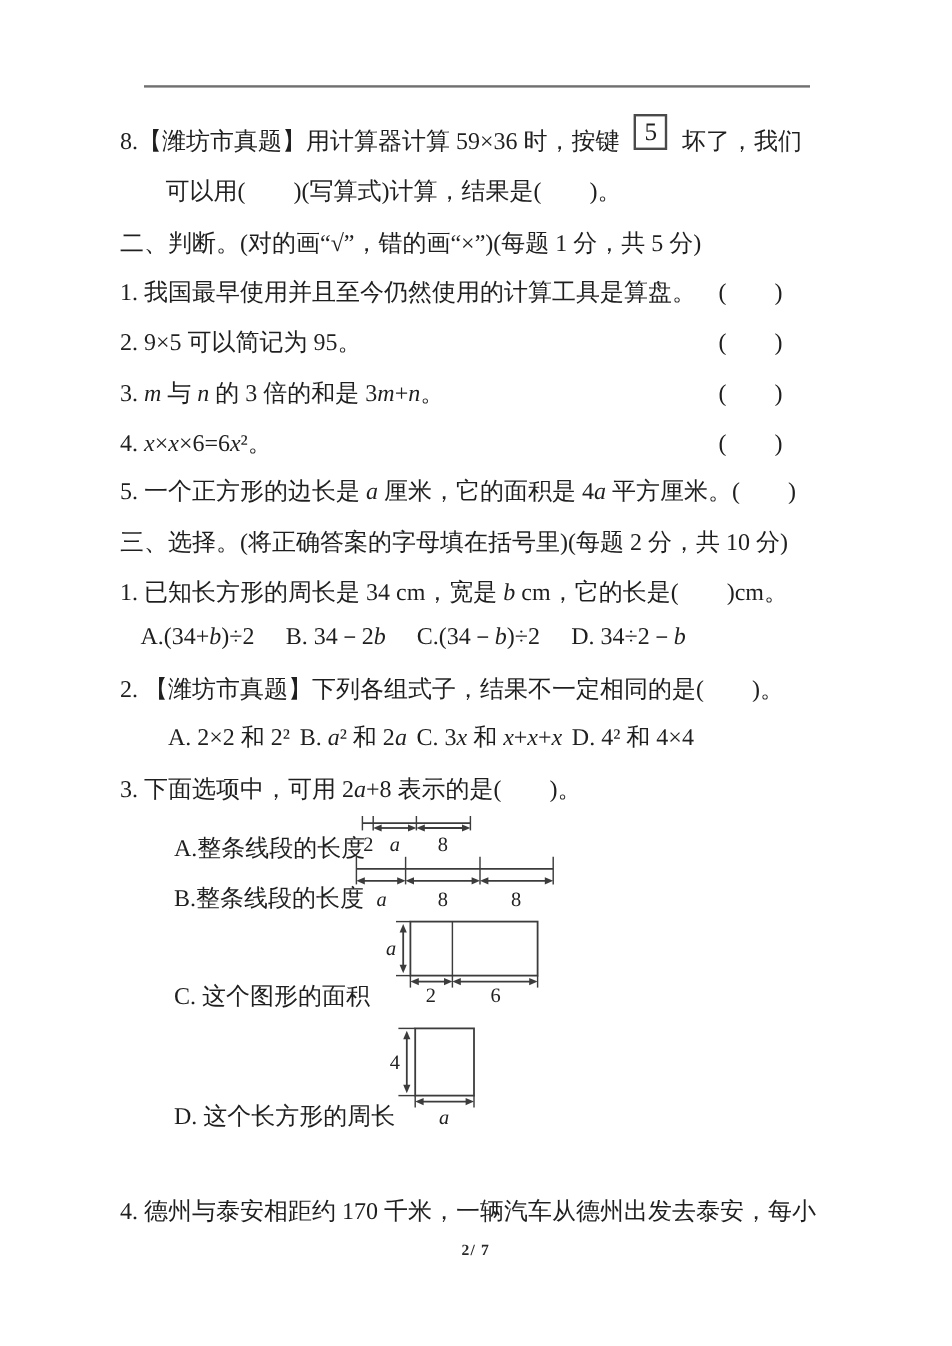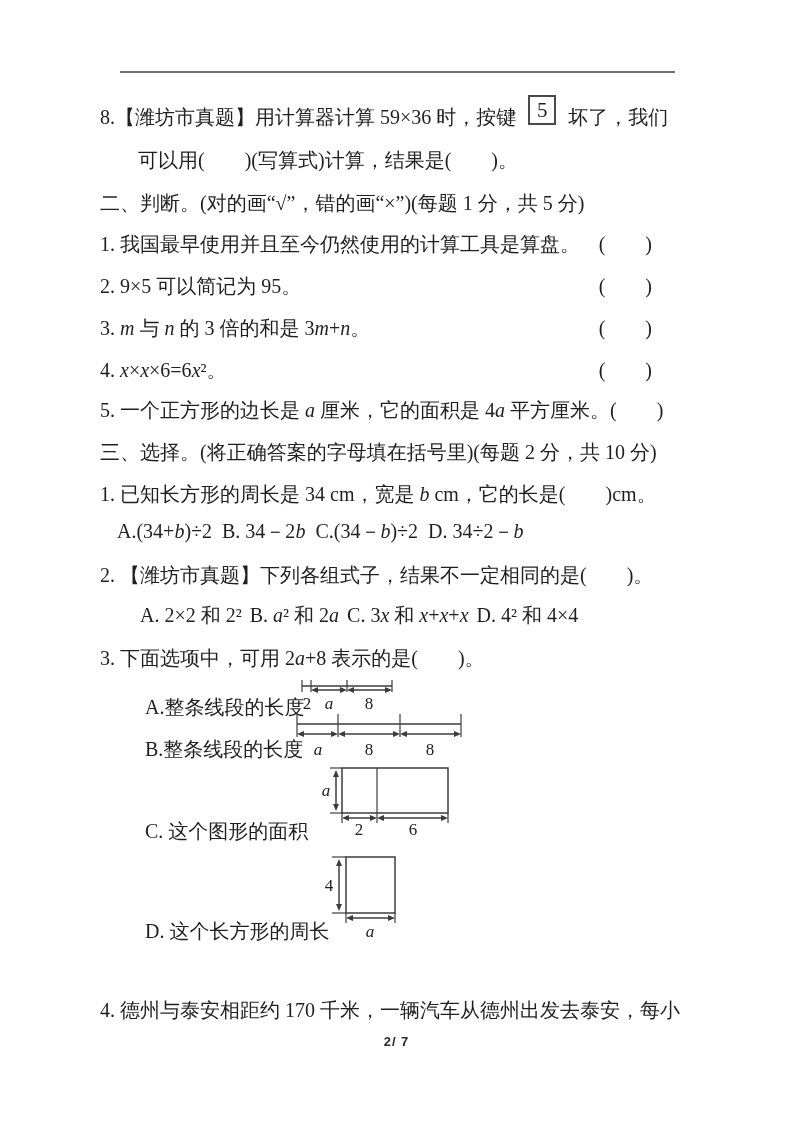--- a/index.html
+++ b/index.html
@@ -18,32 +18,32 @@
   .rule{position:absolute;left:120px;top:71px;width:555px;height:2px;background:#707070;}
   .v{font-style:italic;font-family:"Liberation Serif","DejaVu Serif",serif;}
   .keybox{
     display:inline-block;border:2px solid #4a4a4a;min-width:14px;
     padding:0 5px;margin:0 12px;text-align:center;
     font-size:21px;line-height:26px;
     position:relative;top:-7px;background:#fff;
   }
   .jrow{position:absolute;left:100px;width:552px;display:flex;justify-content:space-between;line-height:26px;white-space:nowrap;}
   .opts{position:absolute;display:flex;line-height:26px;white-space:nowrap;}
-  .opts.q1{left:117px;gap:10px;}
+  .opts.q1{left:117px;gap:26px;}
   .opts.q2{left:140px;gap:8px;}
   .optlabel{position:absolute;line-height:26px;white-space:nowrap;}
   svg{position:absolute;overflow:visible;}
   .dl{stroke:#3c3c3c;stroke-width:1.5;fill:none;}
   .thin{stroke:#3c3c3c;stroke-width:1.2;fill:none;}
   .dh{fill:#3c3c3c;stroke:none;}
   .dt{font-family:"Liberation Serif","DejaVu Serif",serif;font-size:17px;fill:#222;text-anchor:middle;}
   .it{font-style:italic;}
   .pagefoot{
     position:absolute;left:0;width:793px;text-align:center;
-    font-family:Liberation Sans, sans-serif;
+    font-family:Liberation Serif, serif;
   }
   .pnum{top:1034px;font-size:13px;font-weight:bold;color:#2a2a2a;letter-spacing:1px;}
   .purl{top:1058px;font-size:21px;color:#949494;}
 </style>
 </head>
 <body>
 
 <div class="page">
 
   <div class="rule"></div>

